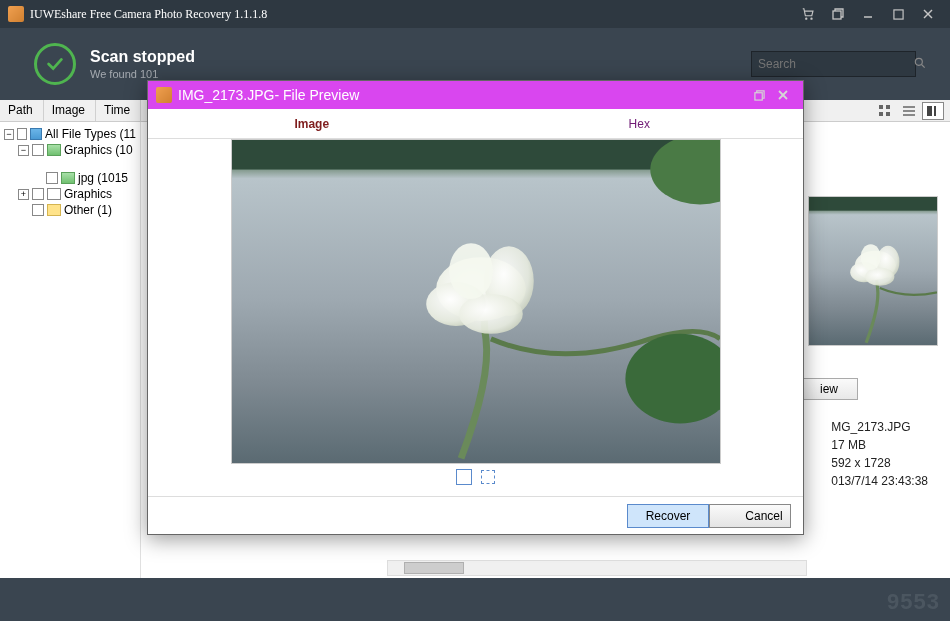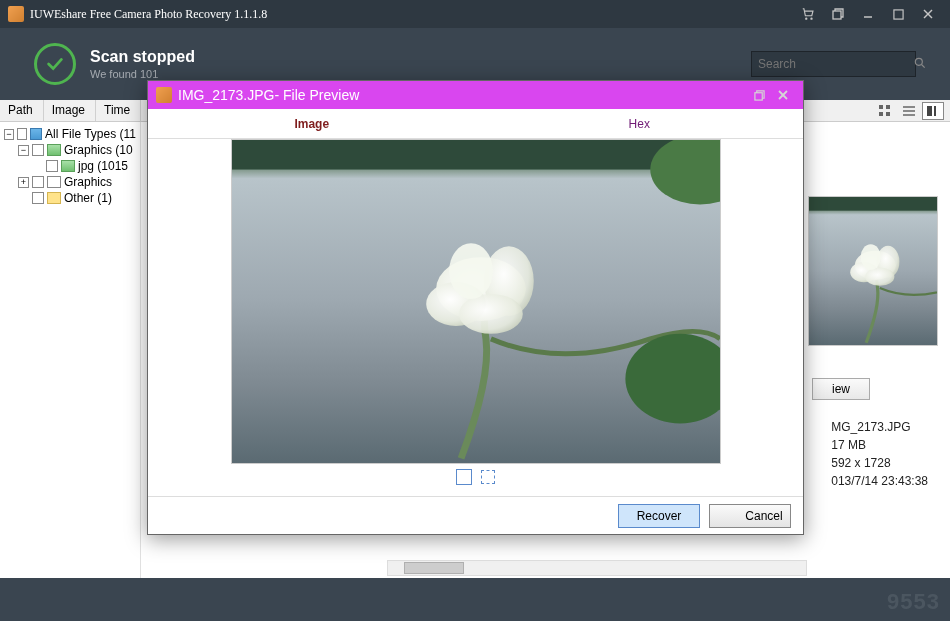--- a/index.html
+++ b/index.html
@@ -31,26 +31,26 @@
 .tree { width: 141px; padding: 4px; font-size: 12px; border-right: 1px solid #e0e0e0; }
 .tree-row { display: flex; align-items: center; gap: 3px; padding: 1px 0; white-space: nowrap; }
 .tree-row .toggle { width: 11px; height: 11px; border: 1px solid #888; display: inline-flex; align-items: center; justify-content: center; font-size: 9px; cursor: pointer; background: #fff; }
 .tree-row .chk { width: 12px; height: 12px; border: 1px solid #888; cursor: pointer; background: #fff; }
 .tree-row .ticon { width: 14px; height: 12px; display: inline-flex; align-items: center; justify-content: center; font-size: 11px; }
 .ic-screen { background: linear-gradient(#6bb5e8,#4a9ad4); border: 1px solid #3a7ab0; }
 .ic-folder { background: #ffe38a; border: 1px solid #d4b450; }
 .ic-pic { background: linear-gradient(#a8e0a8,#70c070); border: 1px solid #5aa05a; }
 .ic-doc { background: #fff; border: 1px solid #888; }
 .indent1 { margin-left: 14px; }
-.indent2 { margin-left: 28px; }
+.indent2 { margin-left: 28px; margin-top: 12px; }
 
 .content { flex: 1; position: relative; background: #fff; }
 .thumb { position: absolute; right: 12px; top: 74px; width: 130px; height: 150px; border: 1px solid #ccc; overflow: hidden; }
 
-.btn-preview { position: absolute; right: 80px; top: 256px; width: 58px; height: 22px; border: 1px solid #aaa; background: linear-gradient(#fafafa,#e8e8e8); font-size: 12px; cursor: pointer; }
+.btn-preview { position: absolute; right: 92px; top: 256px; width: 58px; height: 22px; border: 1px solid #aaa; background: linear-gradient(#fafafa,#e8e8e8); font-size: 12px; cursor: pointer; }
 
 .meta { position: absolute; right: 22px; top: 296px; font-size: 12px; line-height: 18px; color: #222; }
 
 .hscroll { position: absolute; left: 246px; bottom: 2px; width: 420px; height: 16px; background: #f0f0f0; border: 1px solid #ddd; }
 .hscroll .thumb-bar { position: absolute; left: 16px; top: 1px; width: 60px; height: 12px; background: #cdcdcd; border: 1px solid #b0b0b0; }
 
 .footer { height: 43px; background: #3a4550; position: relative; }
 .watermark { position: absolute; right: 10px; bottom: 6px; color: #5a646e; font-size: 22px; font-weight: bold; opacity: .55; letter-spacing: 1px; }
 
 
@@ -64,21 +64,21 @@
 .dialog-tabs .tab { flex: 1; display: flex; align-items: center; justify-content: center; font-size: 12px; color: #701a75; cursor: pointer; }
 .dialog-tabs .tab.active { font-weight: bold; color: #7f1d1d; text-align: center; }
 
 .dialog-body { flex: 1; display: flex; flex-direction: column; align-items: center; padding: 0 8px 6px 8px; }
 .dialog-img { width: 490px; height: 325px; border: 1px solid #ccc; overflow: hidden; }
 .dialog-tools { height: 26px; display: flex; align-items: center; justify-content: center; gap: 8px; }
 .tool-btn { width: 16px; height: 16px; border: 1px solid #5a8acc; cursor: pointer; }
 .tool-btn.rot { border: none; position: relative; }
 .tool-btn.rot::before { content: ""; position: absolute; inset: 1px; border: 1px dashed #5a8acc; }
 
-.dialog-buttons { height: 38px; border-top: 1px solid #ddd; display: flex; align-items: center; justify-content: flex-end; gap: 9px; padding: 0 12px; }
+.dialog-buttons { height: 38px; border-top: 1px solid #ddd; display: flex; align-items: center; justify-content: flex-end; gap: 0; padding: 0 12px; }
 .dbtn { width: 82px; height: 24px; border: 1px solid #888; font-size: 12px; cursor: pointer; }
 .dbtn.primary { background: #cfe5fb; border-color: #5a8acc; }
 .dbtn.secondary { background: linear-gradient(#fafafa,#e4e4e4); padding-left: 28px; }
 
 
 .flower-svg { width: 100%; height: 100%; display: block; }
 </style>
 </head>
 <body>
 

